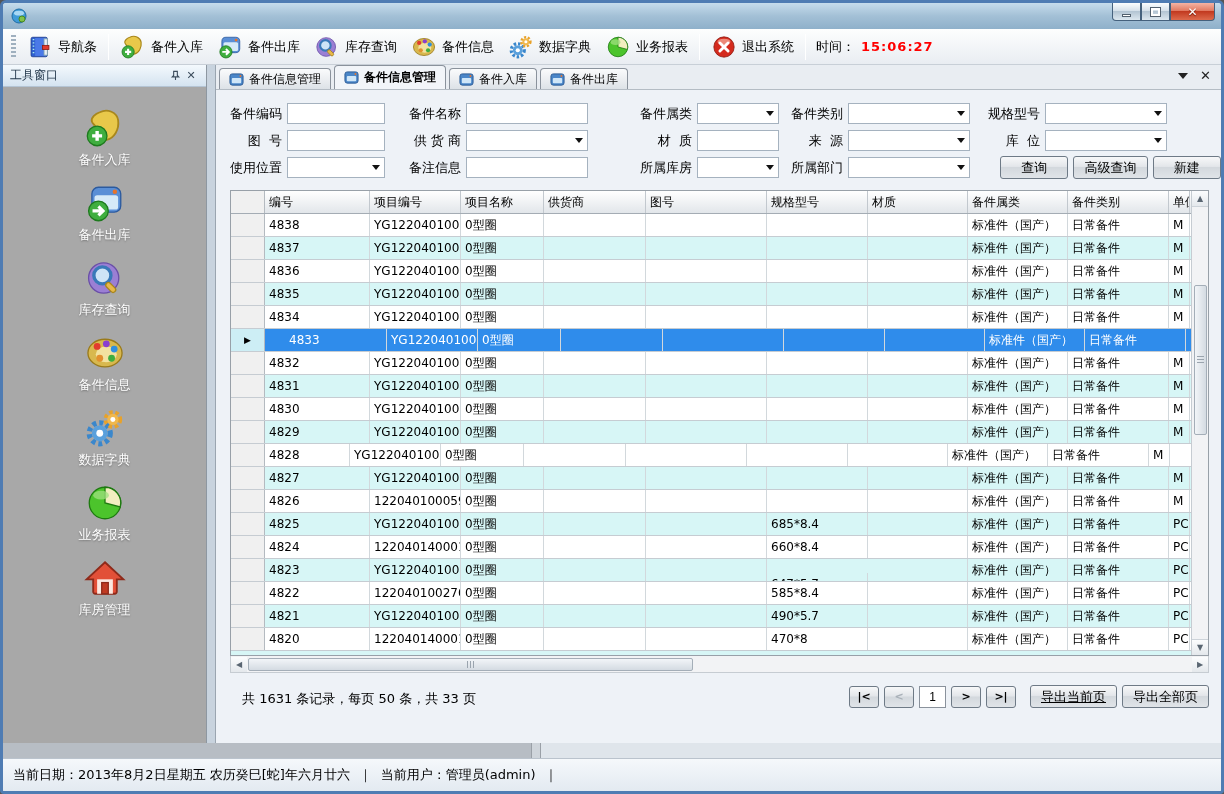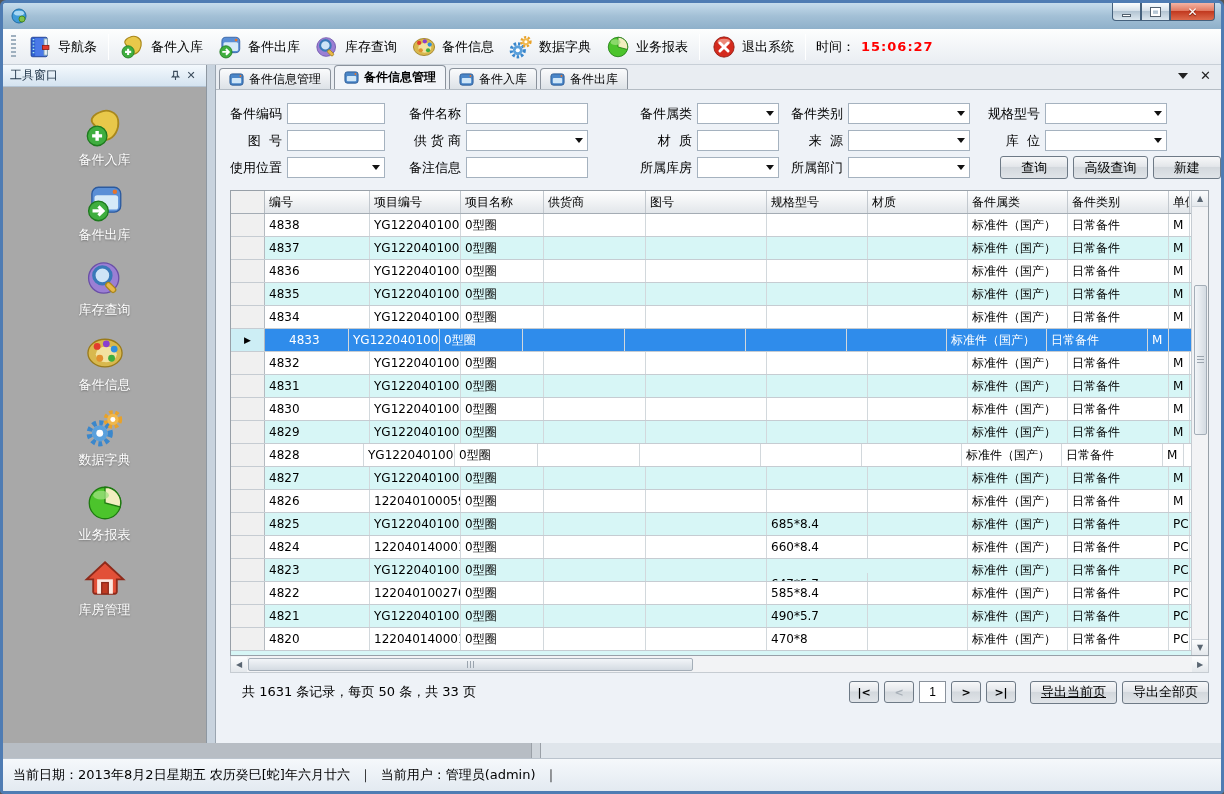--- a/index.html
+++ b/index.html
@@ -123,21 +123,21 @@
     display:flex; align-items:center; }
   .hs-arrow{ width:16px; height:15px; flex:none; display:flex; align-items:center; justify-content:center;
     font-size:8px; color:#5a6672; background:linear-gradient(#fcfdfe,#e4e8ec); }
   .hs-arrow.right{ margin-left:auto; }
   .hs-thumb{ width:445px; height:13px; margin-left:1px; border:1px solid #a4aeb8; border-radius:2px;
     background:linear-gradient(#f2f5f8,#d4dbe2); position:relative; }
   .hs-thumb:after{ content:""; position:absolute; top:2px; bottom:2px; left:50%; margin-left:-4px;
     width:7px; background:repeating-linear-gradient(90deg,#9aa4ae 0 1px, transparent 1px 3px); }
 
   
-  .pager{ display:flex; align-items:center; height:32px; margin-top:3px; width:979px; }
+  .pager{ display:flex; align-items:flex-end; height:32px; margin-top:3px; width:979px; }
   .pg-summary{ margin-left:12px; font-size:13px; }
   .pg-right{ margin-left:auto; display:flex; align-items:center; gap:5px; }
   .pg-btn{ width:30px; height:22px; font-size:11px; font-weight:bold; padding:0; }
   .pg-btn.disabled{ color:#a8b0b8; }
   .pg-page{ width:27px; height:22px; border:1px solid #8a929c; text-align:center; font-size:12px; }
   .pg-export{ margin-left:9px;text-decoration:underline; }
 
   
   .band{ height:15px; flex:none; display:flex; background:#dfe5eb; }
   .band .b1{ width:528px; background:#b7bdc4; }
@@ -579,21 +579,21 @@
                     <div class="cell" style="width: 102px;"></div>
                     <div class="cell" style="width: 121px;"></div>
                     <div class="cell" style="width: 101px;"></div>
                     <div class="cell" style="width: 100px;"></div>
                     <div class="cell" style="width: 100px;">标准件（国产）</div>
                     <div class="cell" style="width: 101px;">日常备件</div>
                     <div class="cell" style="width: 21px;">M</div>
                   </div>
                   <div class="grow alt sel">
                     <div class="cell ind" style="width: 34px;">▶</div>
-                    <div class="cell" style="width: 84px; padding-left: 24px;">4833</div>
+                    <div class="cell" style="width: 122px; padding-left: 24px;">4833</div>
                     <div class="cell" style="width: 91px;">YG12204010088</div>
                     <div class="cell" style="width: 83px;">0型圈</div>
                     <div class="cell" style="width: 102px;"></div>
                     <div class="cell" style="width: 121px;"></div>
                     <div class="cell" style="width: 101px;"></div>
                     <div class="cell" style="width: 100px;"></div>
                     <div class="cell" style="width: 100px;">标准件（国产）</div>
                     <div class="cell" style="width: 101px;">日常备件</div>
                     <div class="cell" style="width: 21px;">M</div>
                   </div>
@@ -644,21 +644,21 @@
                     <div class="cell" style="width: 102px;"></div>
                     <div class="cell" style="width: 121px;"></div>
                     <div class="cell" style="width: 101px;"></div>
                     <div class="cell" style="width: 100px;"></div>
                     <div class="cell" style="width: 100px;">标准件（国产）</div>
                     <div class="cell" style="width: 101px;">日常备件</div>
                     <div class="cell" style="width: 21px;">M</div>
                   </div>
                   <div class="grow">
                     <div class="cell ind" style="width: 34px;"></div>
-                    <div class="cell" style="width: 99px;">4828</div>
+                    <div class="cell" style="width: 85px;">4828</div>
                     <div class="cell" style="width: 91px;">YG12204010083</div>
                     <div class="cell" style="width: 83px;">0型圈</div>
                     <div class="cell" style="width: 102px;"></div>
                     <div class="cell" style="width: 121px;"></div>
                     <div class="cell" style="width: 101px;"></div>
                     <div class="cell" style="width: 100px;"></div>
                     <div class="cell" style="width: 100px;">标准件（国产）</div>
                     <div class="cell" style="width: 101px;">日常备件</div>
                     <div class="cell" style="width: 21px;">M</div>
                   </div>

